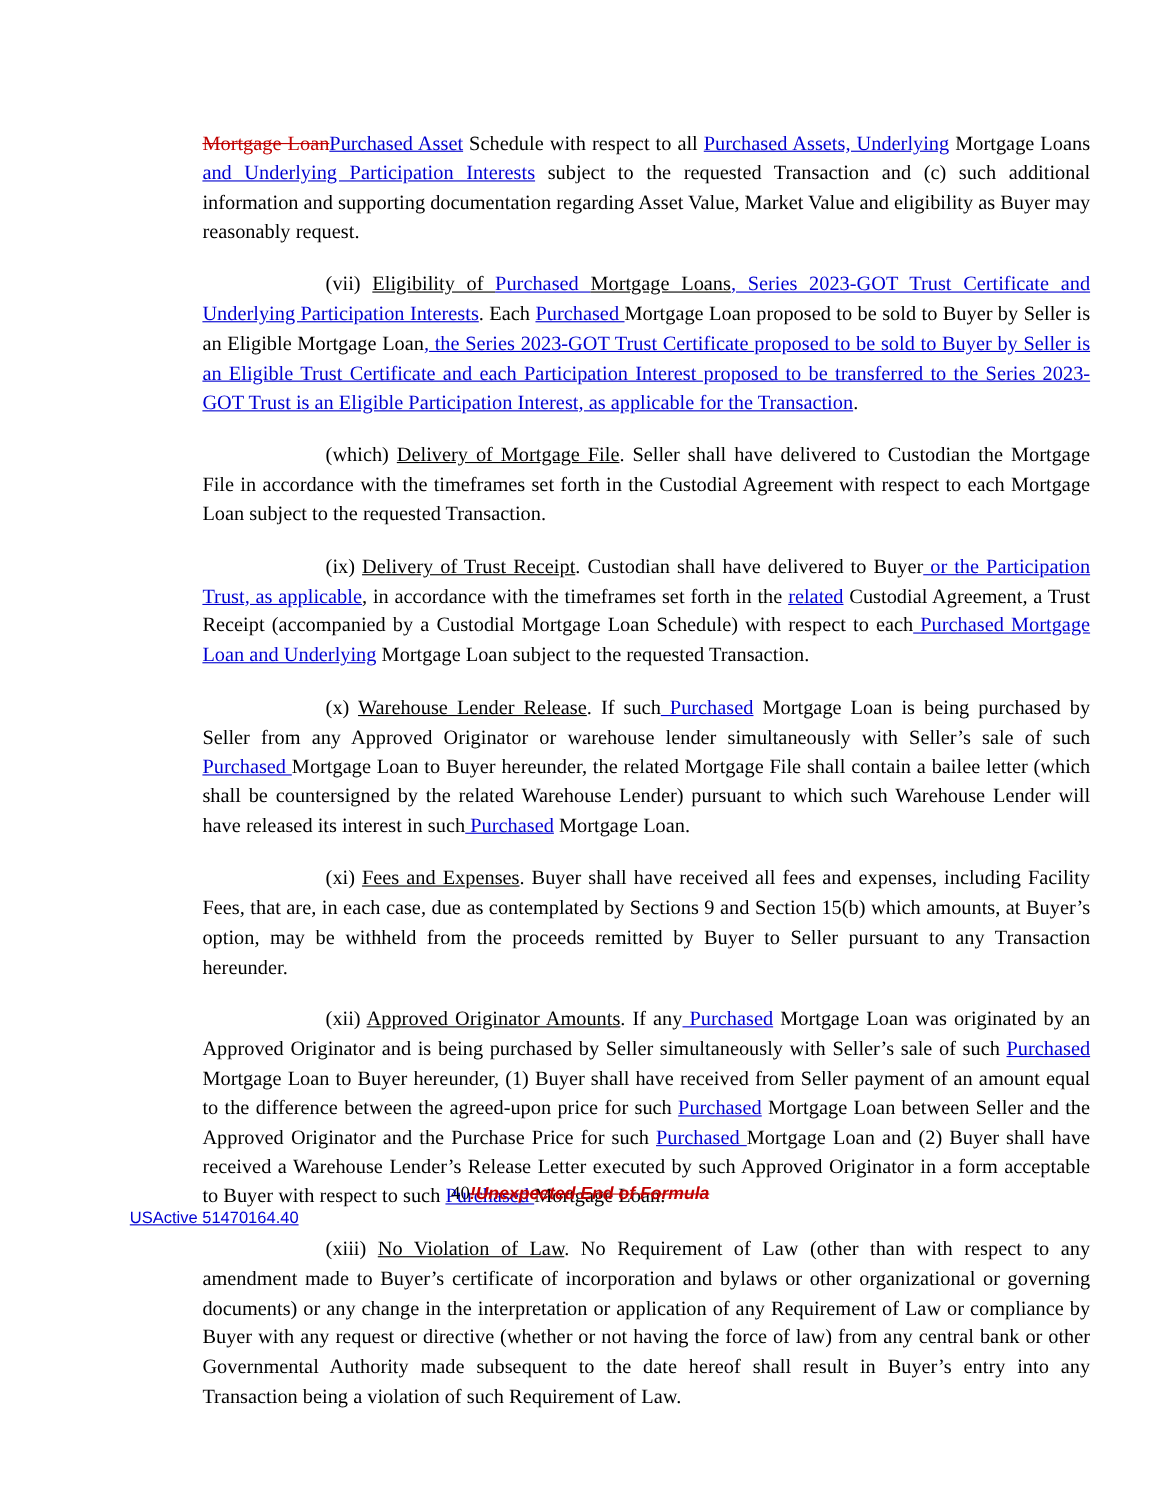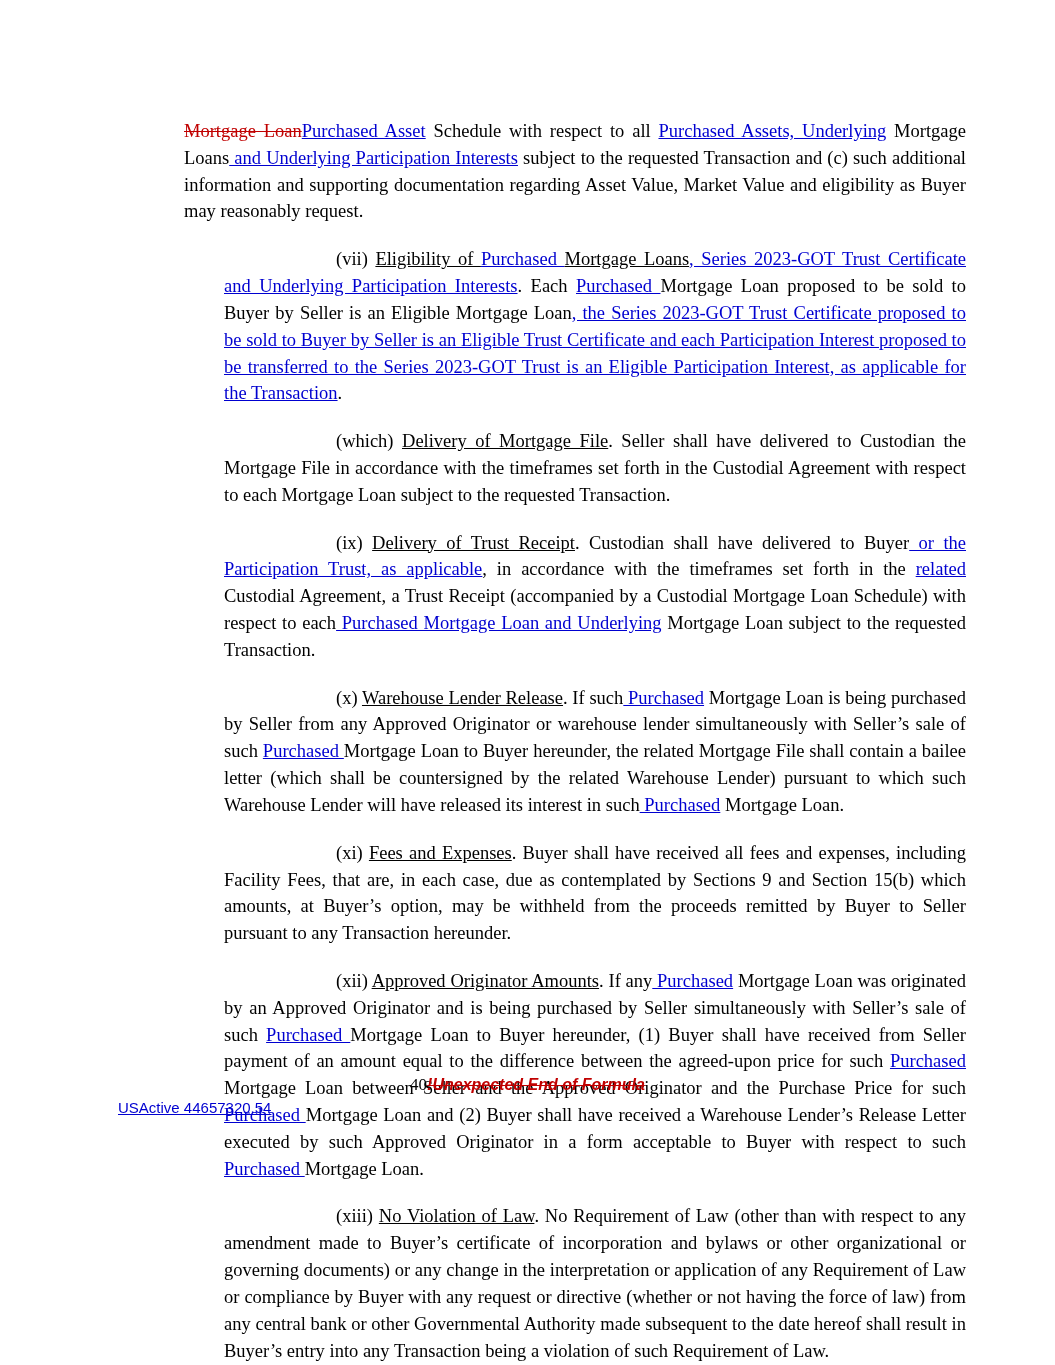--- a/index.html
+++ b/index.html
@@ -12,34 +12,33 @@
     height: 1365px;
     font-family: "Liberation Serif", "DejaVu Serif", serif;
     color: #000000;
     position: relative;
   }
   .page {
     position: relative;
     width: 1055px;
     height: 1147px;
     box-sizing: border-box;
-    padding: 118px 89px 0 184px;
+    padding: 118px 64px 0 184px;
   }
   .body-text {
     font-size: 18.5px;
     line-height: 1.45;
     text-align: justify;
   }
   p.para {
     margin: 0 0 21px 0;
     text-indent: 0;
   }
   p.para.indent {
     text-indent: 56px;
-    margin-left: 40px;
   }
   .ins {
     color: #0000d0;
     text-decoration: underline;
   }
   .del {
     color: #c00000;
     text-decoration: line-through;
   }
   .u {
@@ -101,16 +100,16 @@
     <p class="para indent"><span class="num">(xi)</span>		<span class="u">Fees and Expenses</span><span>.  Buyer shall have received all fees and expenses, including Facility Fees, that are, in each case, due as contemplated by Sections 9 and Section 15(b) which amounts, at Buyer’s option, may be withheld from the proceeds remitted by Buyer to Seller pursuant to any Transaction hereunder.</span></p>
 
     <p class="para indent"><span class="num">(xii)</span>		<span class="u">Approved Originator Amounts</span><span>.  If any</span><span class="ins"> Purchased</span><span> Mortgage Loan was originated by an Approved Originator and is being purchased by Seller simultaneously with Seller’s sale of such </span><span class="ins">Purchased </span><span>Mortgage Loan to Buyer hereunder, (1) Buyer shall have received from Seller payment of an amount equal to the difference between the agreed-upon price for such </span><span class="ins">Purchased</span><span> Mortgage Loan between Seller and the Approved Originator and the Purchase Price for such </span><span class="ins">Purchased </span><span>Mortgage Loan and (2) Buyer shall have received a Warehouse Lender’s Release Letter executed by such Approved Originator in a form acceptable to Buyer with respect to such </span><span class="ins">Purchased </span><span>Mortgage Loan.</span></p>
 
     <p class="para indent"><span class="num">(xiii)</span>		<span class="u">No Violation of Law</span><span>.  No Requirement of Law (other than with respect to any amendment made to Buyer’s certificate of incorporation and bylaws or other organizational or governing documents) or any change in the interpretation or application of any Requirement of Law or compliance by Buyer with any request or directive (whether or not having the force of law) from any central bank or other Governmental Authority made subsequent to the date hereof shall result in Buyer’s entry into any Transaction being a violation of such Requirement of Law.</span></p>
 
   </div>
 
   <div class="footer">
     <div class="page-number"><span>40</span><span class="err">!Unexpected End of Formula</span></div>
-    <div class="doc-id">USActive 44657320.54</div>
+    <div class="doc-id">USActive 51470164.40</div>
   </div>
 
 </div>
 
 </body></html>

